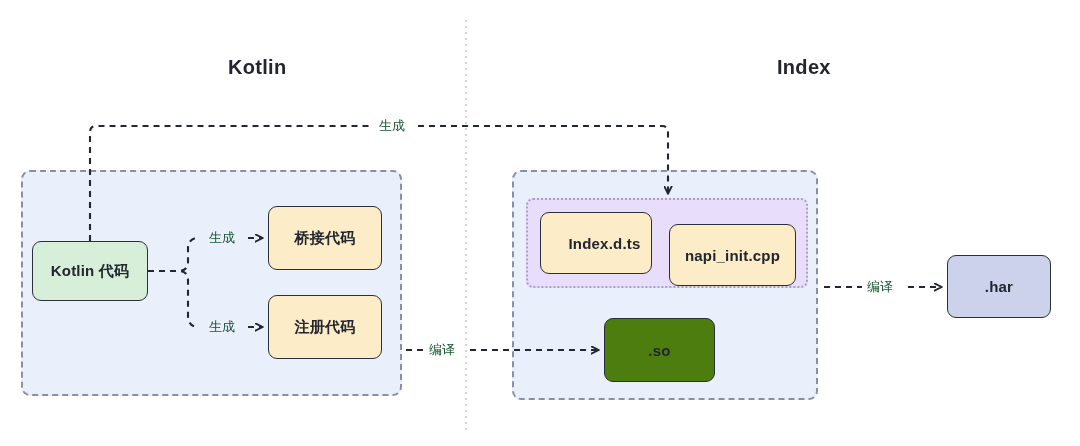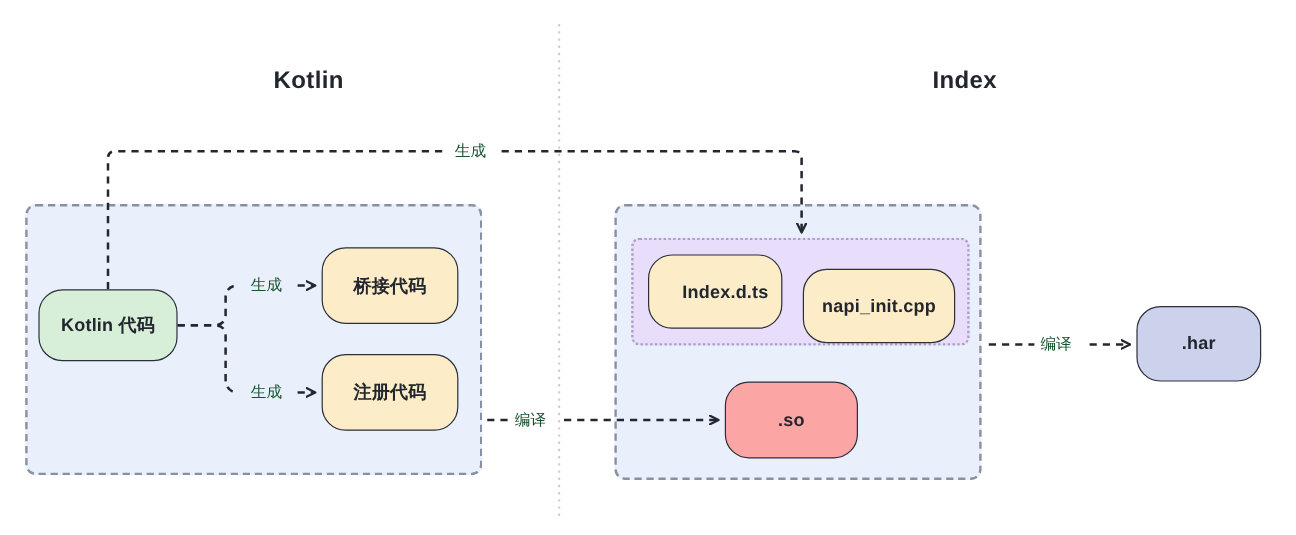--- a/index.html
+++ b/index.html
@@ -45,33 +45,33 @@
     position: absolute;
     background: #e8ddfb;
     border: 2px dotted #a9a0c4;
     border-radius: 7px;
     box-sizing: border-box;
   }
   .node {
     position: absolute;
     box-sizing: border-box;
     border: 1.6px solid #2b2f38;
-    border-radius: 20px;
+    border-radius: 9px;
     display: flex;
     align-items: center;
     justify-content: center;
     font-size: 15px;
     font-weight: bold;
     color: #22262e;
     text-align: center;
     letter-spacing: 0.2px;
   }
   .node.green  { background: #d7efd9; }
   .node.yellow { background: #fcecc8; }
-  .node.pink   { background: #fca5a5; }
+  .node.pink   { background: #4d7c0f; }
   .node.blue   { background: #ccd2ec; }
   .edge-label {
     position: absolute;
     font-size: 13px;
     color: #14532d;
     background: #ffffff;
     padding: 0 3px;
     white-space: nowrap;
     line-height: 16px;
   }

